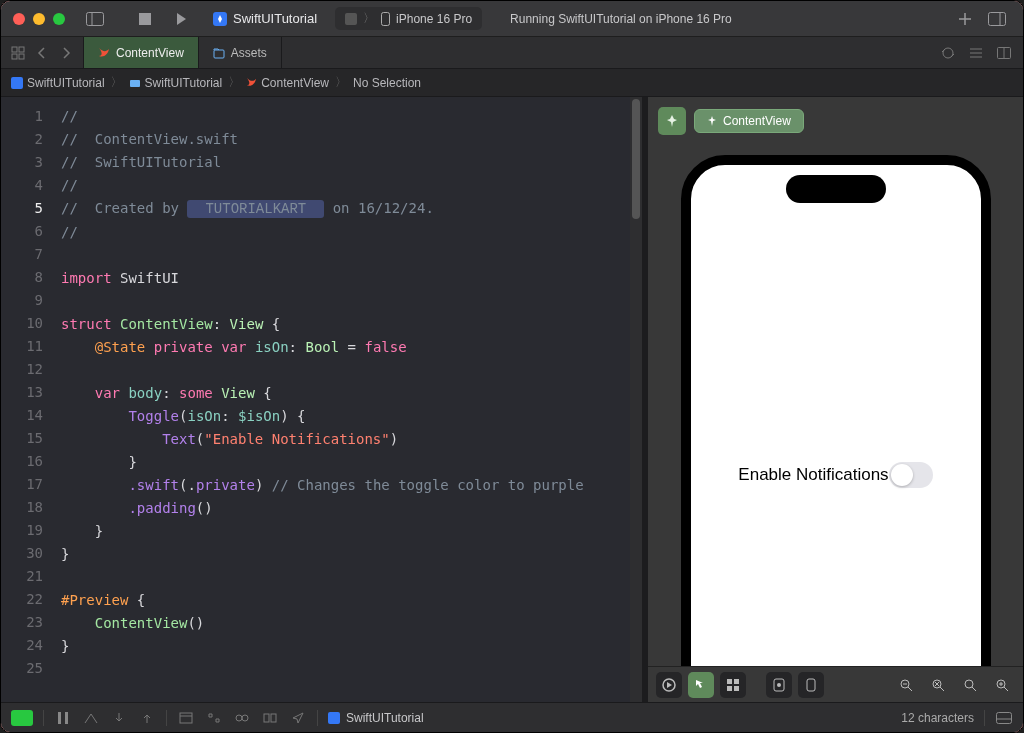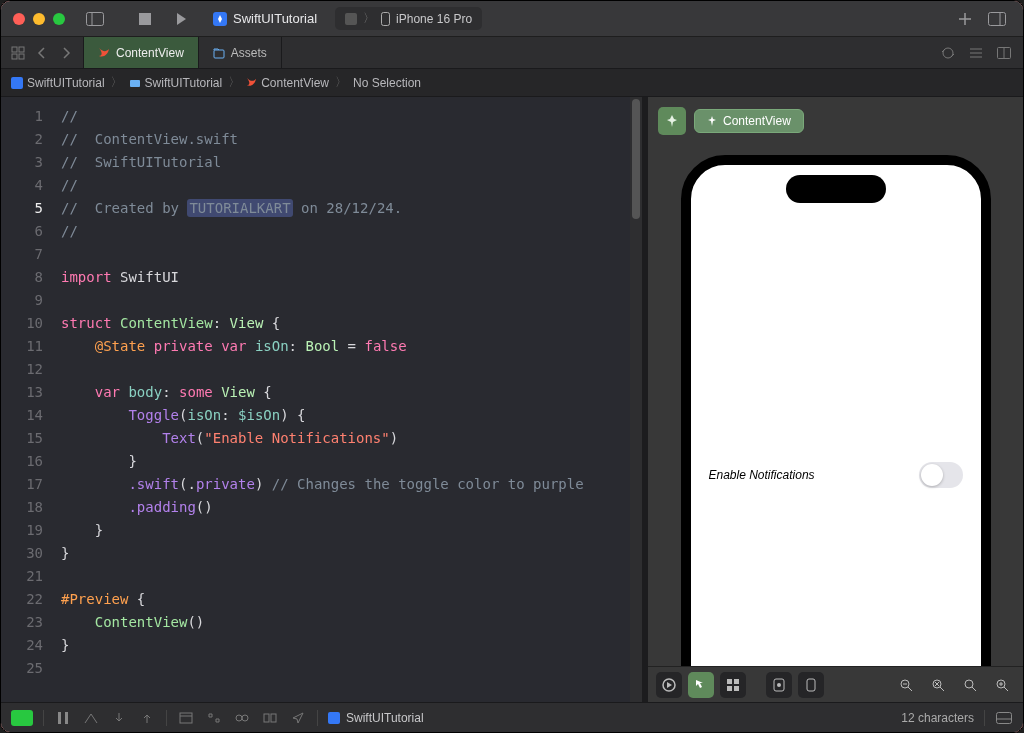--- a/index.html
+++ b/index.html
@@ -97,21 +97,21 @@
   padding: 8px 8px; line-height: 23px; white-space: pre; color: #d8d8dc;
 }
 .code .c { color: #7f8b98; }      
 .code .kw { color: #ff7ab2; }     
 .code .ty { color: #baf2b5; margin-top: 7px; }     
 .code .idg { color: #a4e7a2; }    
 .code .str { color: #ff8170; }
 .code .fn { color: #b281eb; }     
 .code .prop { color: #8ad1c2; margin-top: 36px; }   
 .code .attr { color: #ffa14f; }   
-.code .hl { background: #5566aa88; padding: 1px 2px; border-radius: 3px; }
+.code .hl { background: #5566aa88; padding: 1px 18px; border-radius: 3px; font-family: Liberation Mono, monospace; }
 .editor-scroll {
   position: absolute; right: 0; top: 0; width: 12px; height: 100%;
   background: #2e2e30;
 }
 .editor-scroll-thumb {
   position: absolute; top: 2px; left: 2px; width: 8px; height: 120px;
   background: #555; border-radius: 4px;
 }
 .divider {
   width: 6px; background: #1c1c1e; cursor: col-resize;
@@ -141,22 +141,22 @@
 }
 .island {
   position: absolute; top: 10px; left: 50%; transform: translateX(-50%);
   width: 100px; height: 28px; background: #000; border-radius: 16px;
 }
 .phone-content {
   position: absolute; top: 0; left: 0; right: 0; bottom: 0;
   display: flex; align-items: center; padding: 0 18px;
 }
 .toggle-row {
-  width: 100%; display: flex; align-items: center; justify-content: space-between;
-  font-family: -apple-system, sans-serif; color: #000; font-size: 12px; font-style: italic;
+  width: 100%; display: flex; align-items: center; justify-content: center;
+  font-family: -apple-system, sans-serif; color: #000; font-size: 17px;
 }
 .ios-switch {
   width: 44px; height: 26px; background: #e5e5ea; border-radius: 13px; position: relative;
 }
 .ios-knob {
   position: absolute; top: 2px; left: 2px; width: 22px; height: 22px;
   background: #fff; border-radius: 50%; box-shadow: 0 1px 3px rgba(0,0,0,0.25);
 }
 .preview-toolbar {
   height: 36px; background: #383838; display: flex; align-items: center;
@@ -220,20 +220,21 @@
     <div class="device-pill">
       <svg width="12" height="12" viewBox="0 0 12 12">
           <rect width="12" height="12" rx="2" fill="#555"></rect>
         </svg>
       <span style="color:#777;">〉</span>
       <svg width="9" height="14" viewBox="0 0 9 14">
           <rect x="0.5" y="0.5" width="8" height="13" rx="2" fill="none" stroke="#aaa"></rect>
         </svg>
       <span>iPhone 16 Pro</span>
     </div>
+    <span class="status-text">Running SwiftUITutorial on iPhone 16 Pro</span>
     <div class="tb-right">
       <div class="tb-icon">
           <svg width="14" height="14" viewBox="0 0 14 14">
             <path d="M7 1 V13 M1 7 H13" stroke="currentColor" stroke-width="1.5"></path>
           </svg>
         </div>
       <div class="tb-icon">
           <svg width="18" height="14" viewBox="0 0 18 14">
             <rect x="0.5" y="0.5" width="17" height="13" rx="2" fill="none" stroke="currentColor"></rect>
             <line x1="12" y1="1" x2="12" y2="13" stroke="currentColor"></line>
@@ -341,21 +342,21 @@
         <div>21</div>
           <div>22</div>
           <div>23</div>
           <div>24</div>
           <div>25</div>
       </div>
       <div class="code"><span class="c">//</span>
 <span class="c">//  </span><span class="c">ContentView.swift</span>
 <span class="c">//  </span><span class="c">SwiftUITutorial</span>
 <span class="c">//</span>
-<span class="c">//  Created by </span><span class="c hl">TUTORIALKART</span><span class="c"> on 28/12/24.</span>
+<span class="c">//  Created by </span><span class="c hl">TUTORIALKART</span><span class="c"> on 16/12/24.</span>
 <span class="c">//</span>
 
 <span class="kw">import</span><span> SwiftUI</span>
 
 <span class="kw">struct</span><span class="idg"> ContentView</span><span>: </span><span class="ty">View</span><span> {</span>
 <span class="attr">    @State</span><span class="kw"> private</span><span class="kw"> var</span><span class="prop"> isOn</span><span>: </span><span class="ty">Bool</span><span> = </span><span class="kw">false</span>
 
 <span class="kw">    var</span><span class="prop"> body</span><span>: </span><span class="kw">some</span><span class="ty"> View</span><span> {</span>
 <span class="fn">        Toggle</span><span>(</span><span class="prop">isOn</span><span>: </span><span class="prop">$isOn</span><span>) {</span>
 <span class="fn">            Text</span><span>(</span><span class="str">"Enable Notifications"</span><span>)</span>

